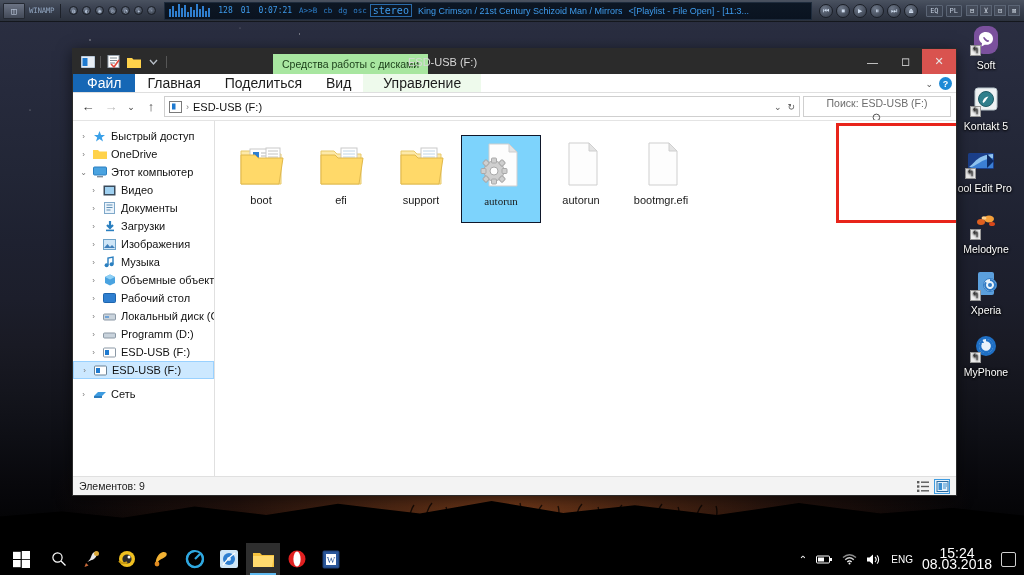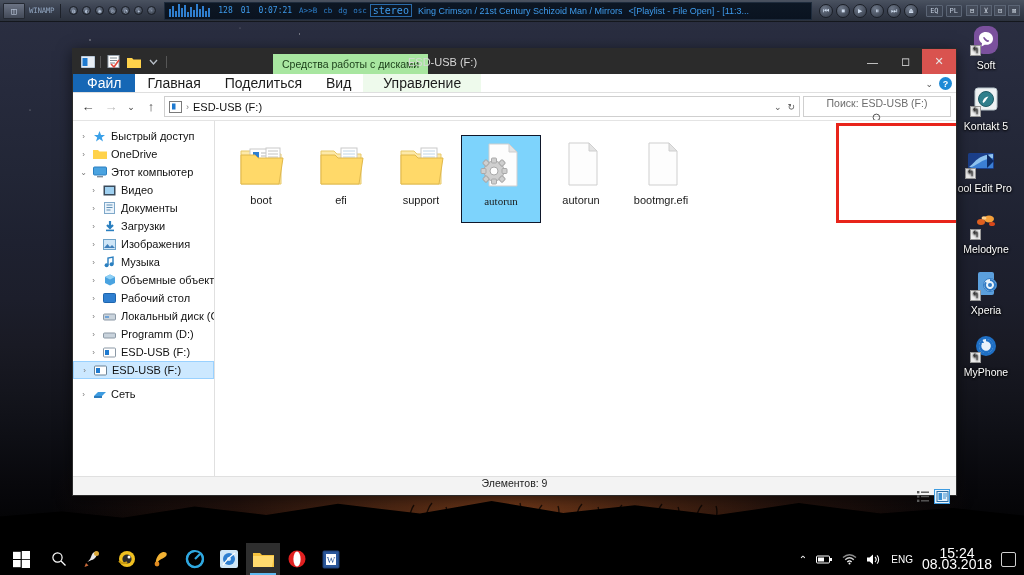--- a/index.html
+++ b/index.html
@@ -246,21 +246,20 @@
   #redbox {
     position:absolute; left:621px; top:2px; width:244px; height:100px;
     border:3px solid #e8241a; pointer-events:none;
   }
 
   
   .statusbar {
     height:19px; background:#f3f3f3; border-top:1px solid #e0e0e0;
     display:flex; align-items:center; padding:0 6px; font-size:10.5px;
     color:#222;
-    flex-direction:column;
   }
   .view-btns { margin-left:auto; display:flex; gap:3px; }
   .vbtn {
     width:16px;height:15px; display:flex;align-items:center;justify-content:center;
     cursor:pointer;
   }
   .vbtn.active { border:1px solid #3d9be0; background:#e5f2fb; }
 
   
   #taskbar {

